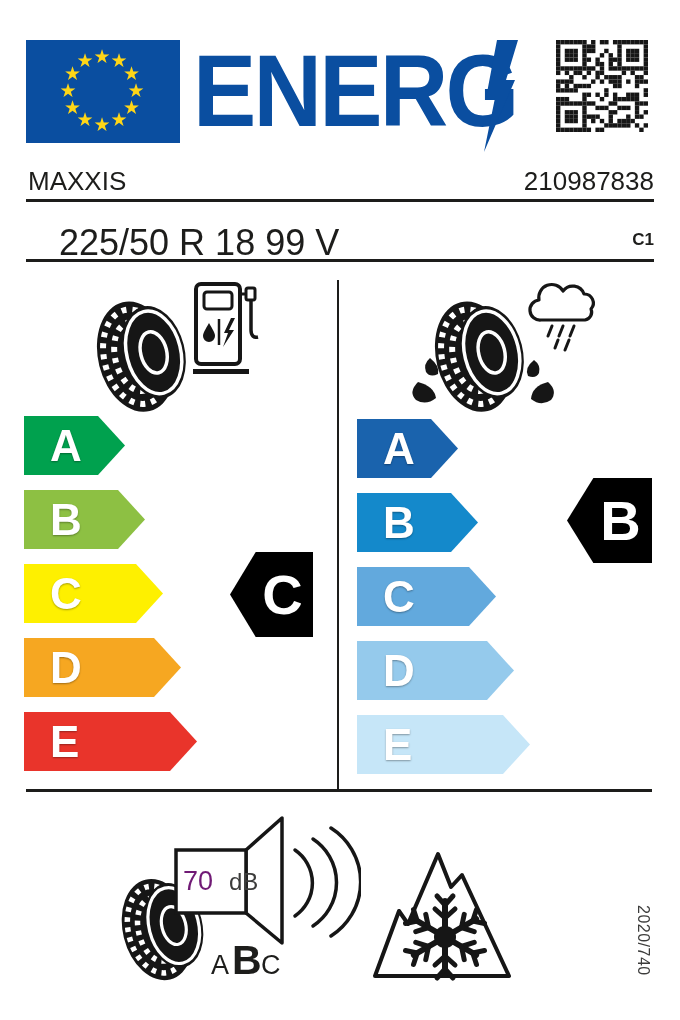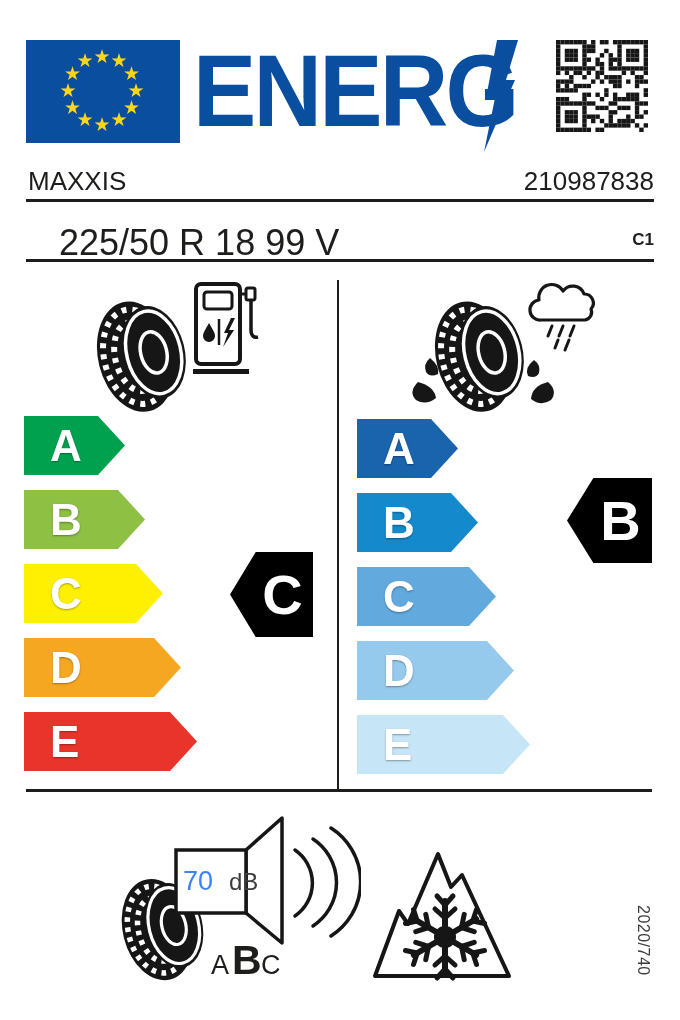--- a/index.html
+++ b/index.html
@@ -22,21 +22,21 @@
   .l1{top:199px}.l2{top:259px}.l3{top:789px;width:626px;}
   .vline{left:337px;top:280px;width:2px;height:509px;background:#1d1d1b;}
   
   .tire-fuel{left:95px;top:294px;}
   .pump{left:193px;top:281px;}
   .tire-wet{left:433px;top:294px;}
   .cloud{left:522px;top:280px;}
   .splashes{left:406px;top:356px;}
   .tire-noise{left:118px;top:872px;}
   .speaker{left:172px;top:812px;}
-  .noise-val{left:183px;top:866px;font-size:27px;color:#3b82f6;}
+  .noise-val{left:183px;top:866px;font-size:27px;color:#701a75;}
   .noise-unit{left:229px;top:868px;font-size:24px;color:#3c3c3b;}
   .waves{left:289px;top:820px;}
   .nc-a{left:211px;top:952px;font-size:27px;line-height:27px;}
   .nc-b{left:232px;top:940px;font-size:41px;line-height:41px;font-weight:700;}
   .nc-c{left:261px;top:952px;font-size:27px;line-height:27px;}
   .mountain{left:370px;top:845px;}
   .reg{left:652px;top:905px;width:80px;font-size:16px;color:#3c3c3b;letter-spacing:.5px;
        transform:rotate(90deg);transform-origin:0 0;white-space:nowrap;}
   
   .scale{position:absolute;width:220px;}

